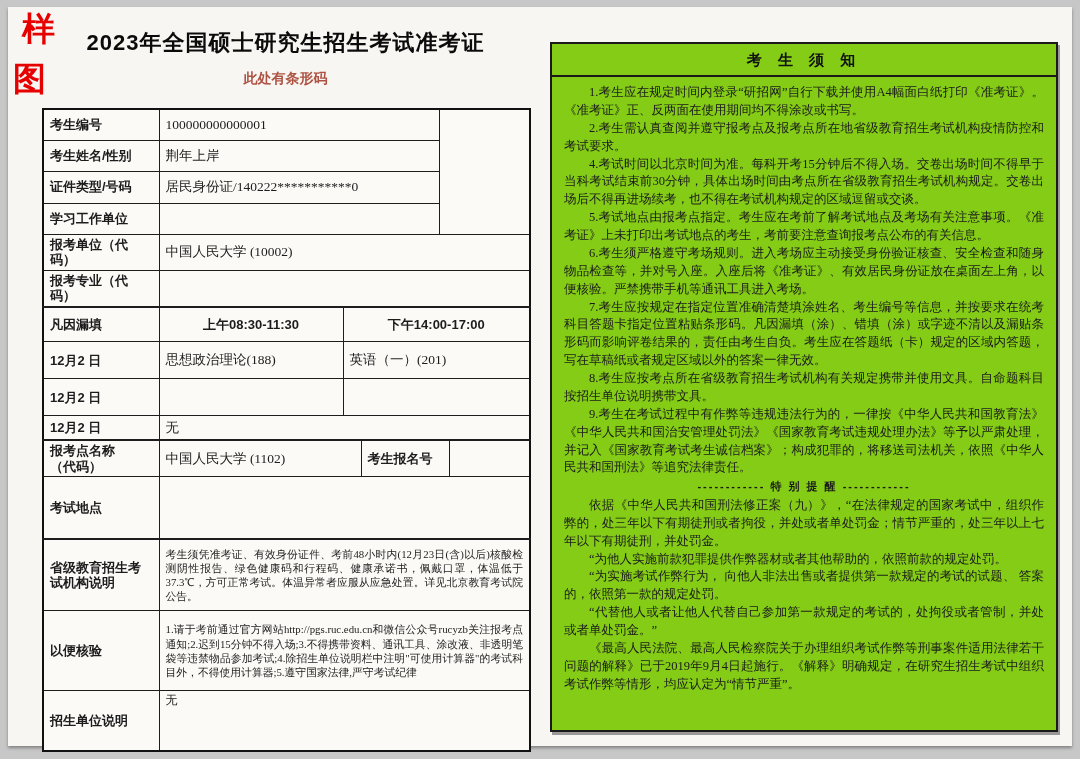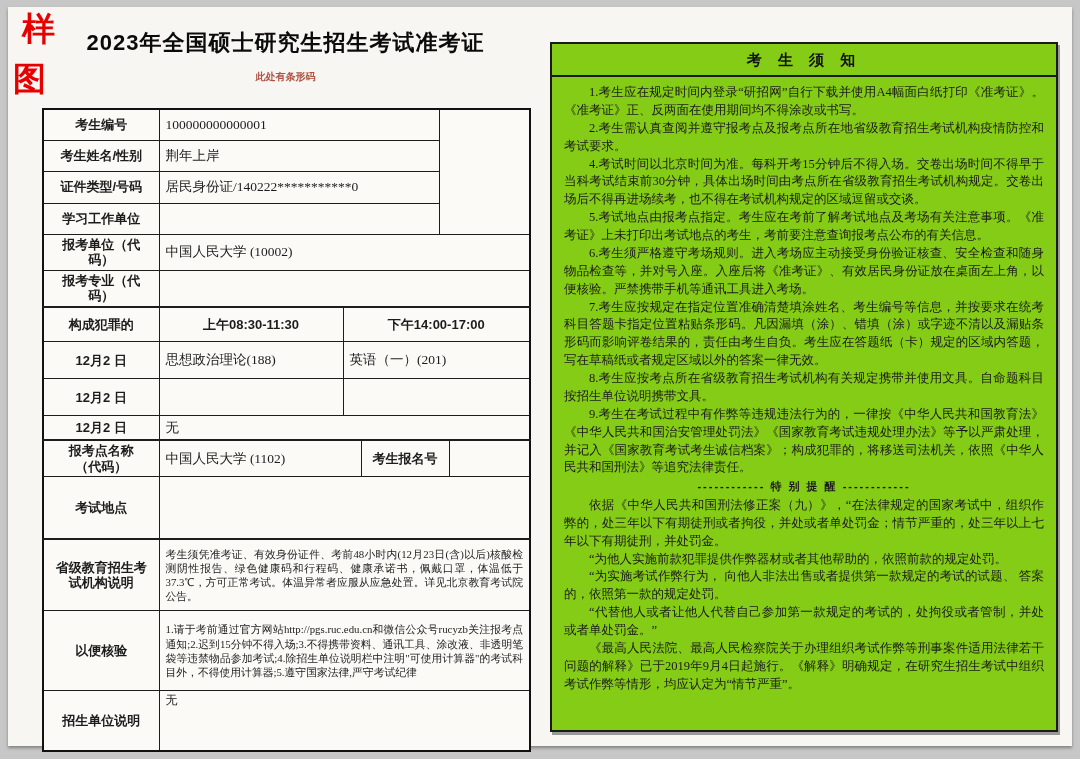--- a/index.html
+++ b/index.html
@@ -12,32 +12,32 @@
   .wm-char { position:absolute; color:#e60000; font-weight:bold;
              font-family:"Liberation Sans", sans-serif; font-size:33px; line-height:1; }
   .wm-1 { left:22px; top:12px; }
   .wm-2 { left:13px; top:62px; }
 
   
   .doc-title { position:absolute; left:42px; top:28px; width:487px; text-align:center;
                font-family:"Liberation Sans", sans-serif; font-weight:bold; font-size:22px;
                color:#0b0b0b; letter-spacing:1px; }
   .barcode-note { position:absolute; left:42px; top:70px; width:487px; text-align:center;
-                  color:#ae5243; font-size:10px; font-weight:bold;
+                  color:#ae5243; font-size:14px; font-weight:bold;
                   font-family:"Liberation Sans", sans-serif; }
 
   
   table.ticket { position:absolute; left:42px; top:108px; width:487px;
                  border-collapse:collapse; table-layout:fixed;
                  border:2px solid #111; background:#fbfaf7; }
   table.ticket td { border:1px solid #1d1d1d; padding:2px 6px; overflow:hidden;
                     color:#1c1c1c; vertical-align:middle; }
   tr.thick td { border-top-width:2px; }
   td.lbl { font-family:"Liberation Sans", sans-serif; font-weight:bold; font-size:13px;
-           text-align:center; line-height:1.2; }
+           text-align:left; line-height:1.2; }
   td.val { font-family:"Liberation Serif", serif; font-size:13.5px; text-align:left; }
   td.ctr { text-align:center; }
   td.bold { font-family:"Liberation Sans", sans-serif; font-weight:bold; font-size:13px; }
   td.small { font-size:10.8px; line-height:1.32; text-align:justify; padding:3px 5px;
              vertical-align:middle; }
 
   
   .notice { position:absolute; left:550px; top:42px; width:508px; height:690px;
             border:2px solid #1a1a1a; background:#84cc16;
             box-shadow:2px 3px 0 rgba(40,40,40,.45); }
@@ -92,21 +92,21 @@
   </tr>
   <tr style="height:30px">
     <td class="lbl">报考单位（代码）</td>
     <td class="val" colspan="5">中国人民大学 (10002)</td>
   </tr>
   <tr style="height:29px">
     <td class="lbl">报考专业（代码）</td>
     <td class="val" colspan="5"></td>
   </tr>
   <tr class="thick" style="height:35px">
-    <td class="lbl">构成犯罪的</td>
+    <td class="lbl">凡因漏填</td>
     <td class="bold ctr">上午08:30-11:30</td>
     <td class="bold ctr" colspan="4">下午14:00-17:00</td>
   </tr>
   <tr style="height:37px">
     <td class="lbl">12月2 日</td>
     <td class="val">思想政治理论(188)</td>
     <td class="val" colspan="4">英语（一）(201)</td>
   </tr>
   <tr style="height:37px">
     <td class="lbl">12月2 日</td>

